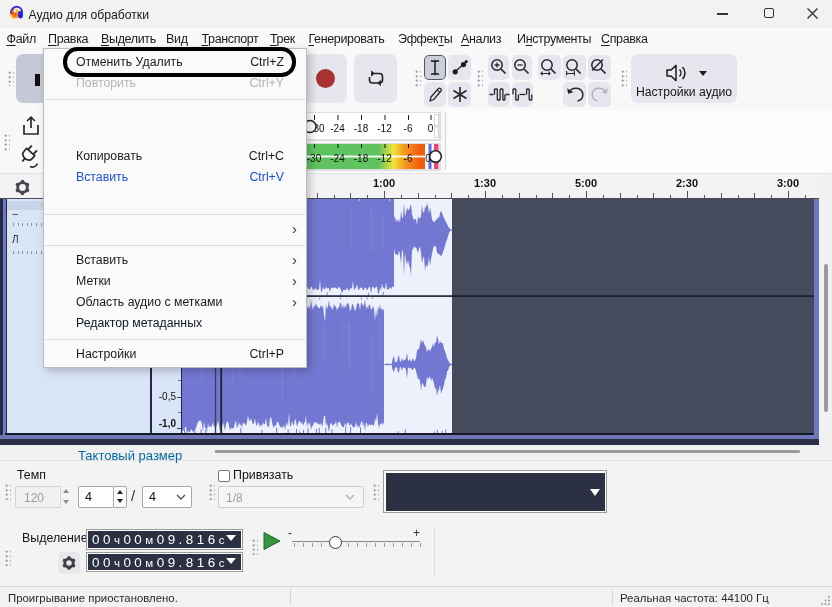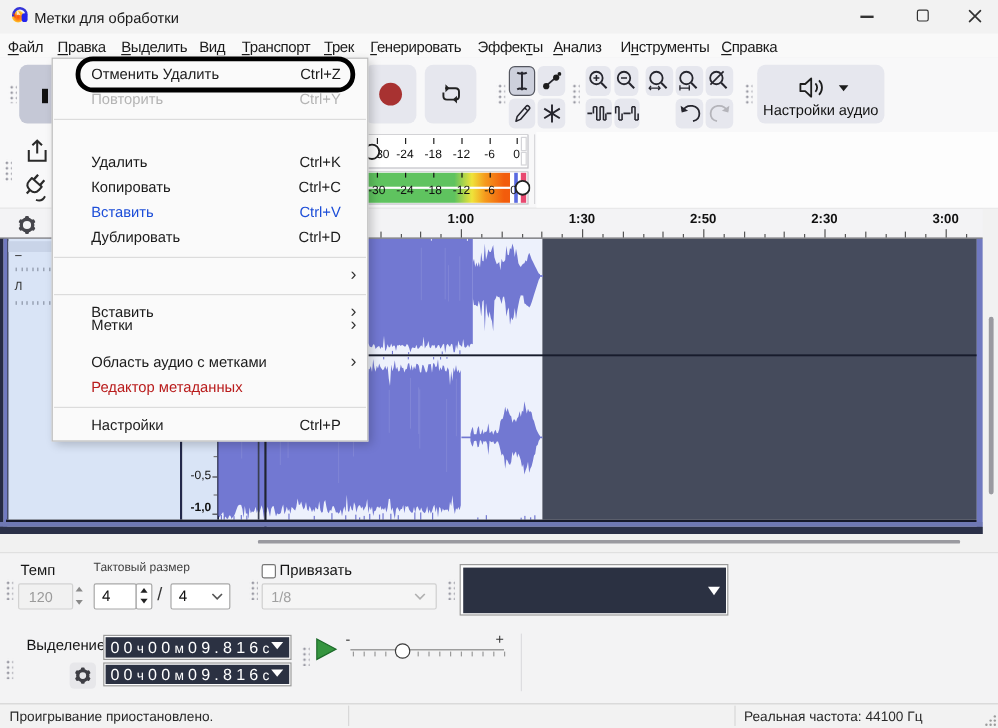--- a/index.html
+++ b/index.html
@@ -32,21 +32,21 @@
   <stop offset="0.75" stop-color="#ffc830"></stop>
           <stop offset="1" stop-color="#ffe9a0"></stop>
         </radialGradient>
       </defs>
  <circle cx="8.0" cy="12.4" r="8.0" fill="url(#lg)"></circle>
  <path d="M7.2,4.6 Q6,7.5 6.2,10.5 Q9.5,9.5 11.5,10.8" fill="#fff" opacity="0.75"></path>
  <path d="M1.6,12.5 C1.2,5.0 6.6,1.4 10.6,1.6 C15.0,1.8 19.2,5.2 19.0,11" fill="none" stroke="#3434d8" stroke-width="3.2"></path>
  <path d="M2.0,8.5 Q4.5,10.5 4.0,14" fill="none" stroke="#e8421c" stroke-width="1.6"></path>
  <rect x="12.6" y="8.2" width="7.8" height="11.6" rx="3.8" fill="#2525ec"></rect>
 </svg>
-<div class="abs" style="left:28.5px;top:8px;font-size:12.2px;color:#191919">Метки для обработки</div>
+<div class="abs" style="left:28.5px;top:8px;font-size:12.2px;color:#191919">Аудио для обработки</div>
 
 <div class="abs" style="left:717px;top:13px;width:11px;height:1.6px;background:#333"></div>
 <div class="abs" style="left:764px;top:8px;width:10px;height:10px;border:1.4px solid #333;border-radius:2px"></div>
 <svg class="abs" style="left:807px;top:8px" width="11" height="11" viewBox="0 0 11 11">
       <path d="M0.5,0.5 L10.5,10.5 M10.5,0.5 L0.5,10.5" stroke="#333" stroke-width="1.4"></path>
     </svg>
 
 <div class="abs" style="left:0;top:28px;width:832px;height:20px;background:#f9f9f9"></div>
 <div class="menuitem" style="left:6.5px"><u>Ф</u>айл</div>
     <div class="menuitem" style="left:48px"><u>П</u>равка</div>
@@ -275,21 +275,21 @@
     <div class="tick" style="left:687.0px;top:190.5px;height:7px"></div>
     <div class="tick" style="left:703.8px;top:194.5px;height:3px"></div>
     <div class="tick" style="left:720.7px;top:192.5px;height:5px"></div>
     <div class="tick" style="left:737.5px;top:194.5px;height:3px"></div>
     <div class="tick" style="left:754.3px;top:192.5px;height:5px"></div>
     <div class="tick" style="left:771.2px;top:194.5px;height:3px"></div>
     <div class="tick" style="left:788.0px;top:190.5px;height:7px"></div>
     <div class="tick" style="left:804.8px;top:194.5px;height:3px"></div>
     <div class="abs" style="left:364.0px;top:177px;width:40px;text-align:center;font-size:11px;font-weight:bold;color:#111">1:00</div>
     <div class="abs" style="left:465.0px;top:177px;width:40px;text-align:center;font-size:11px;font-weight:bold;color:#111">1:30</div>
-    <div class="abs" style="left:566.0px;top:177px;width:40px;text-align:center;font-size:11px;font-weight:bold;color:#111">2:50</div>
+    <div class="abs" style="left:566.0px;top:177px;width:40px;text-align:center;font-size:11px;font-weight:bold;color:#111">5:00</div>
     <div class="abs" style="left:667.0px;top:177px;width:40px;text-align:center;font-size:11px;font-weight:bold;color:#111">2:30</div>
     <div class="abs" style="left:768.0px;top:177px;width:40px;text-align:center;font-size:11px;font-weight:bold;color:#111">3:00</div>
 
 <div class="abs" style="left:0;top:199px;width:819px;height:246px;background:#f1f1f1"></div>
 
 <div class="abs" style="left:0;top:199px;width:2.5px;height:240px;background:#252a43"></div>
 <div class="abs" style="left:2.5px;top:199px;width:3px;height:240px;background:#7079c0"></div>
 
 <div class="abs" style="left:5.5px;top:199px;width:145px;height:234px;background:#d9e4f6;border-left:1px solid #23284a"></div>
 <div class="abs" style="left:6.5px;top:201px;width:144px;height:9px;background:#c9d4e8"></div>
@@ -420,21 +420,21 @@
 <div class="abs" style="left:215px;top:450px;width:585px;height:2.5px;background:#9a9aa0;border-radius:1px"></div>
 
 <div class="abs" style="left:0;top:461px;width:832px;height:125px;background:#f3f3f4"></div>
 <div class="abs" style="left:0;top:460px;width:832px;height:1px;background:#e0e0e0"></div>
 <div class="grip" style="left:4px;top:483px;height:17px"></div>
 <div class="grip" style="left:208px;top:483px;height:17px"></div>
 <div class="grip" style="left:372px;top:483px;height:17px"></div>
 <div class="grip" style="left:4px;top:549px;height:17px"></div>
 <div class="grip" style="left:251px;top:538px;height:17px"></div>
 <div class="abs" style="left:17px;top:468px;font-size:12.4px;color:#141414">Темп</div>
-<div class="abs" style="left:78px;top:468px;font-size:10px;color:#404040">Тактовый размер</div>
+<div class="abs" style="left:78px;top:448px;font-size:13px;color:#0369a1">Тактовый размер</div>
 <div class="abs" style="left:15px;top:486px;width:46px;height:22px;background:#f1f1f1;border:1px solid #d2d2d2;border-radius:2px"></div>
 <div class="abs" style="left:24px;top:491px;font-size:12px;color:#9b9b9b">120</div>
 <div class="abs" style="left:63px;top:489px;width:0;height:0;border-left:3px solid transparent;border-right:3px solid transparent;border-bottom:4px solid #8a8a8a"></div>
 <div class="abs" style="left:63px;top:500px;width:0;height:0;border-left:3px solid transparent;border-right:3px solid transparent;border-top:4px solid #8a8a8a"></div>
 <div class="abs" style="left:78px;top:486px;width:36px;height:22px;background:#fff;border:1px solid #a8a8a8;border-radius:2px"></div>
 <div class="abs" style="left:85px;top:490px;font-size:12.6px;color:#111">4</div>
 <div class="abs" style="left:113px;top:486px;width:14px;height:22px;background:#fff;border:1px solid #a8a8a8;border-radius:2px"></div>
 <div class="abs" style="left:116.5px;top:490px;width:0;height:0;border-left:3.5px solid transparent;border-right:3.5px solid transparent;border-bottom:4.5px solid #222"></div>
 <div class="abs" style="left:116.5px;top:499px;width:0;height:0;border-left:3.5px solid transparent;border-right:3.5px solid transparent;border-top:4.5px solid #222"></div>
 <div class="abs" style="left:131px;top:487px;font-size:15px;color:#333">/</div>
@@ -505,54 +505,46 @@
 <div class="abs" style="left:43px;top:48px;width:264px;height:320px;background:#fafafa;border:1px solid #bcbcbc;box-shadow:3px 3px 8px rgba(0,0,0,0.22)">
 <div class="mi" style="top:24px;color:#b4b4b4">
         <span class="lab">Повторить</span>
         <span class="sc">Ctrl+Y</span>
       </div>
 <div class="mi" style="top:3px;color:#1b1b1b">
         <span class="lab">Отменить Удалить</span>
         <span class="sc">Ctrl+Z</span>
       </div>
 <div class="msep" style="top:49.5px"></div>
-<div class="mi" style="top:76px;color:#1b1b1b">
-        <span class="lab">Удалить</span>
-        <span class="sc">Ctrl+K</span>
-      </div>
 <div class="mi" style="top:97px;color:#1b1b1b">
         <span class="lab">Копировать</span>
         <span class="sc">Ctrl+C</span>
       </div>
 <div class="mi" style="top:118px;color:#1d4ed8">
         <span class="lab">Вставить</span>
         <span class="sc">Ctrl+V</span>
-      </div>
-<div class="mi" style="top:139px;color:#1b1b1b">
-        <span class="lab">Дублировать</span>
-        <span class="sc">Ctrl+D</span>
       </div>
 <div class="msep" style="top:164.5px"></div>
 <div class="mi" style="top:170px;color:#1b1b1b">
         <span class="sub">›</span>
       </div>
 <div class="msep" style="top:195.5px"></div>
 <div class="mi" style="top:201px;color:#1b1b1b">
         <span class="lab">Вставить</span>
         <span class="sub">›</span>
       </div>
-<div class="mi" style="top:212px;color:#1b1b1b">
+<div class="mi" style="top:222px;color:#1b1b1b">
         <span class="lab">Метки</span>
         <span class="sub">›</span>
       </div>
 <div class="mi" style="top:243px;color:#1b1b1b">
         <span class="lab">Область аудио с метками</span>
         <span class="sub">›</span>
       </div>
-<div class="mi" style="top:264px;color:#b91c1c">
+<div class="mi" style="top:264px;color:#0f172a">
         <span class="lab">Редактор метаданных</span>
       </div>
 <div class="msep" style="top:289.5px"></div>
 <div class="mi" style="top:295px;color:#1b1b1b">
         <span class="lab">Настройки</span>
         <span class="sc">Ctrl+P</span>
       </div>
 </div>
 
 <div class="abs" style="left:62.5px;top:47px;width:233px;height:29.5px;border:4.5px solid #000;border-radius:14.5px"></div>

